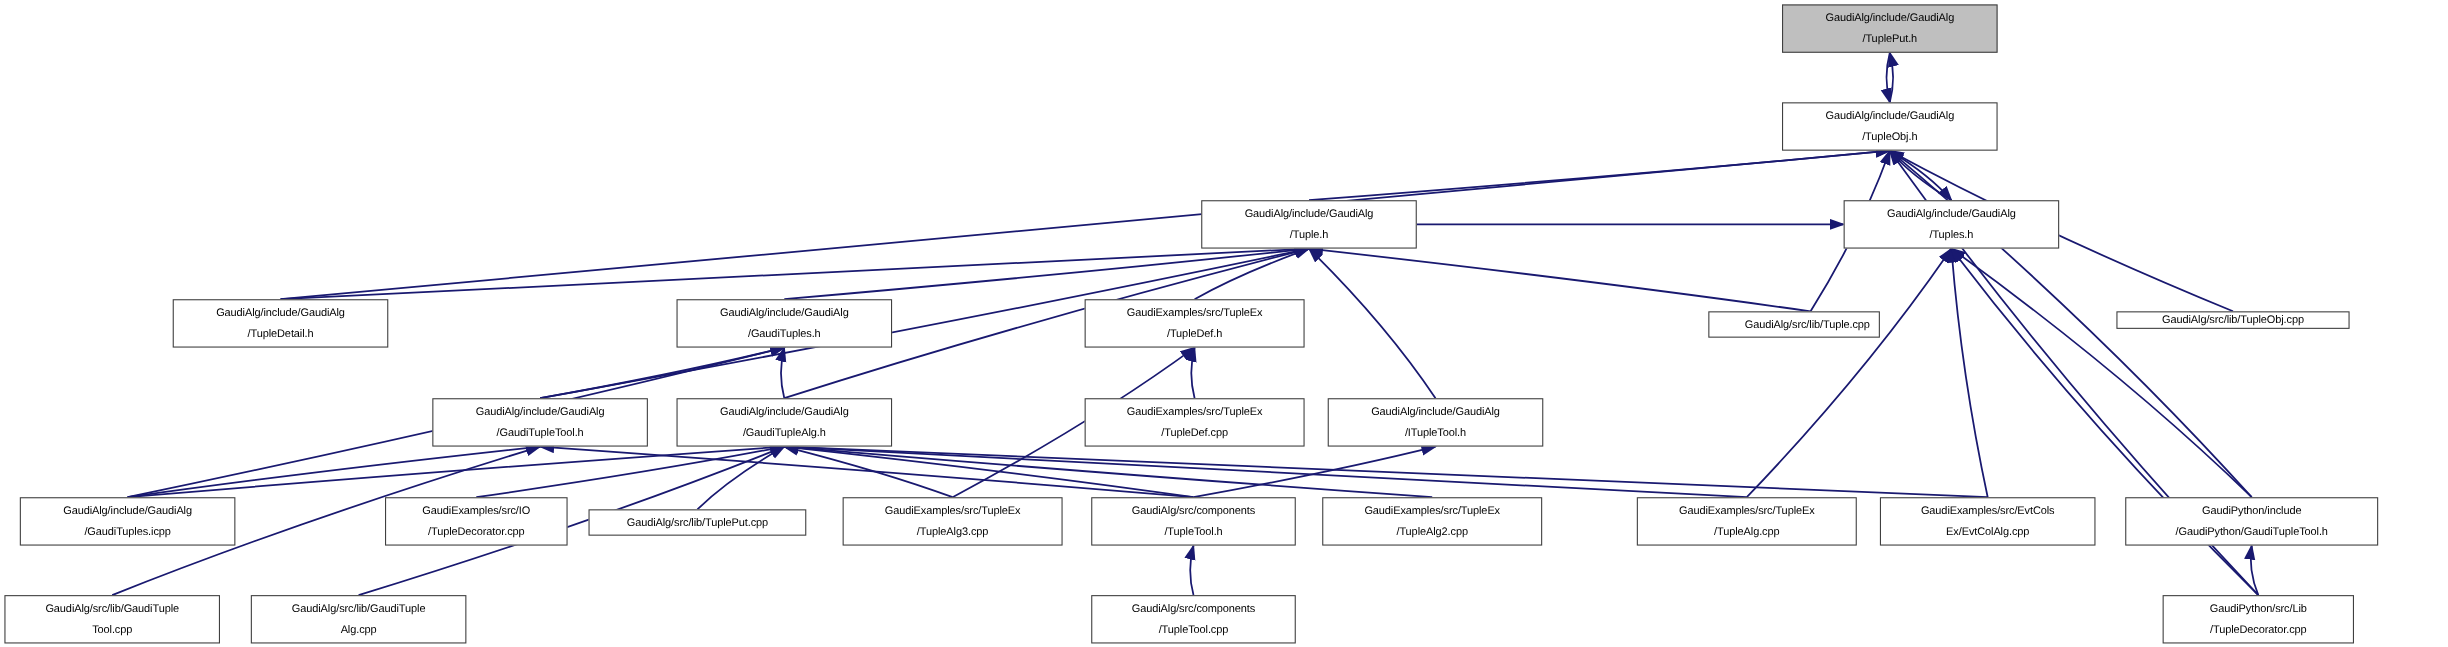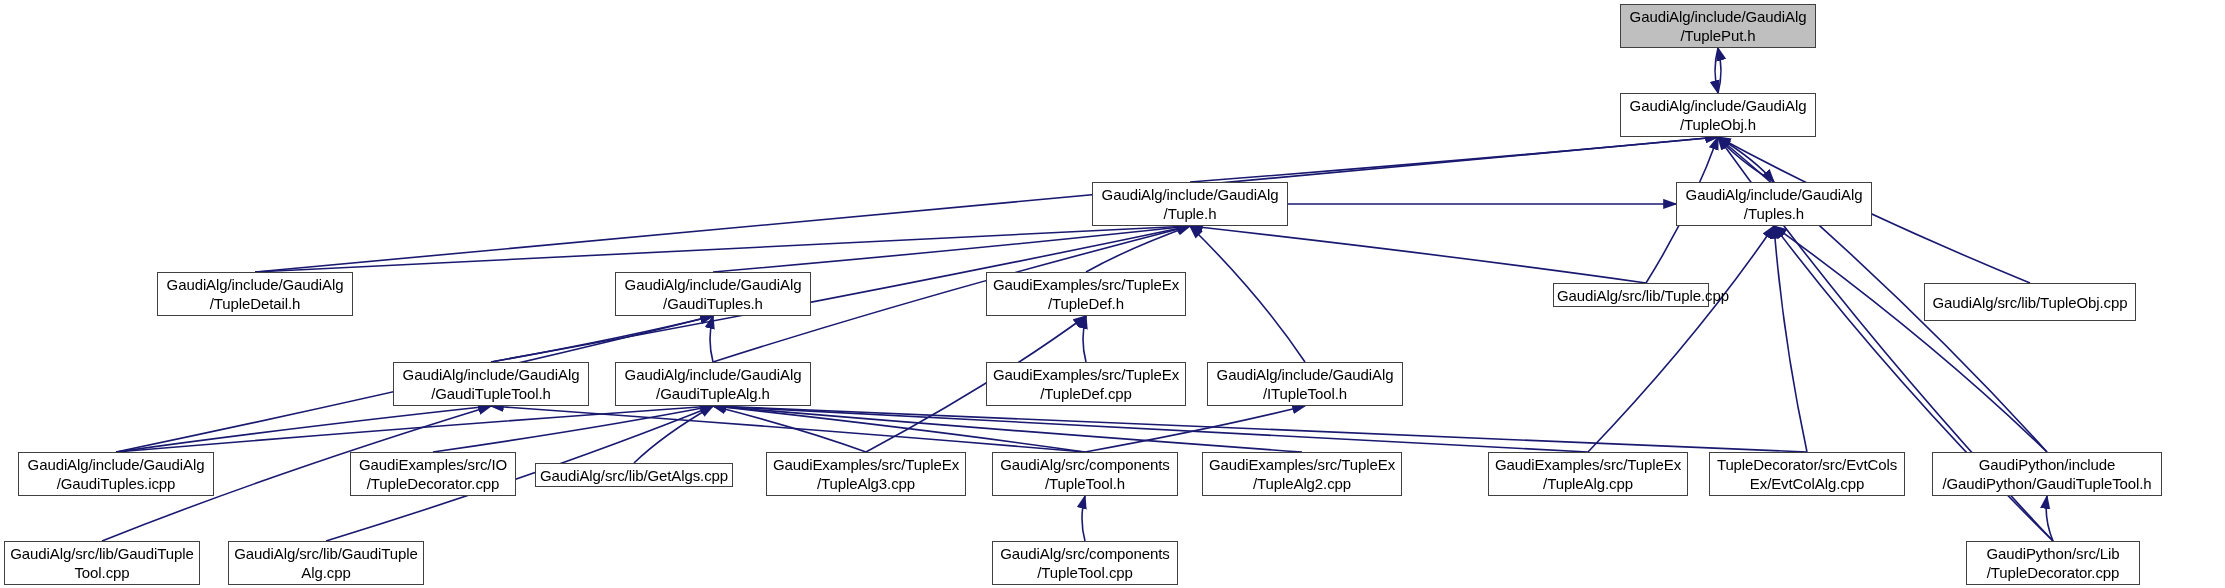--- a/index.html
+++ b/index.html
@@ -27,21 +27,21 @@
   .node {
     position: absolute;
     box-sizing: border-box;
     display: flex;
     align-items: center;
     justify-content: center;
     text-align: center;
     border: 1px solid #404040;
     background: #ffffff;
     color: #000000;
-    font-size: 15px;
+    font-size: 10px;
     line-height: 19px;
     letter-spacing: -0.1px;
     white-space: pre-line;
     z-index: 5;
   }
   .node.highlight {
     background: #bfbfbf;
     border-color: #404040;
   }
   .node span {
@@ -113,43 +113,43 @@
 /Tuple.h</span></div>
       <div class="node" style="left: 1676px; top: 182px; width: 196px; height: 44px;"><span>GaudiAlg/include/GaudiAlg
 /Tuples.h</span></div>
       <div class="node" style="left: 157px; top: 272px; width: 196px; height: 44px;"><span>GaudiAlg/include/GaudiAlg
 /TupleDetail.h</span></div>
       <div class="node" style="left: 615px; top: 272px; width: 196px; height: 44px;"><span>GaudiAlg/include/GaudiAlg
 /GaudiTuples.h</span></div>
       <div class="node" style="left: 986px; top: 272px; width: 200px; height: 44px;"><span>GaudiExamples/src/TupleEx
 /TupleDef.h</span></div>
       <div class="node" style="left: 1553px; top: 283px; width: 156px; height: 24px; padding-left: 24px;"><span>GaudiAlg/src/lib/Tuple.cpp</span></div>
-      <div class="node" style="left: 1924px; top: 283px; width: 212px; height: 38px;"><span>GaudiAlg/src/lib/TupleObj.cpp</span></div>
+      <div class="node" style="left: 1924px; top: 283px; width: 212px; height: 16px;"><span>GaudiAlg/src/lib/TupleObj.cpp</span></div>
       <div class="node" style="left: 393px; top: 362px; width: 196px; height: 44px;"><span>GaudiAlg/include/GaudiAlg
 /GaudiTupleTool.h</span></div>
       <div class="node" style="left: 615px; top: 362px; width: 196px; height: 44px;"><span>GaudiAlg/include/GaudiAlg
 /GaudiTupleAlg.h</span></div>
       <div class="node" style="left: 986px; top: 362px; width: 200px; height: 44px;"><span>GaudiExamples/src/TupleEx
 /TupleDef.cpp</span></div>
       <div class="node" style="left: 1207px; top: 362px; width: 196px; height: 44px;"><span>GaudiAlg/include/GaudiAlg
 /ITupleTool.h</span></div>
       <div class="node" style="left: 18px; top: 452px; width: 196px; height: 44px;"><span>GaudiAlg/include/GaudiAlg
 /GaudiTuples.icpp</span></div>
       <div class="node" style="left: 350px; top: 452px; width: 166px; height: 44px;"><span>GaudiExamples/src/IO
 /TupleDecorator.cpp</span></div>
-      <div class="node" style="left: 535px; top: 463px; width: 198px; height: 24px;"><span>GaudiAlg/src/lib/GetAlgs.cpp</span></div>
+      <div class="node" style="left: 535px; top: 463px; width: 198px; height: 24px;"><span>GaudiAlg/src/lib/TuplePut.cpp</span></div>
       <div class="node" style="left: 766px; top: 452px; width: 200px; height: 44px;"><span>GaudiExamples/src/TupleEx
 /TupleAlg3.cpp</span></div>
       <div class="node" style="left: 992px; top: 452px; width: 186px; height: 44px;"><span>GaudiAlg/src/components
 /TupleTool.h</span></div>
       <div class="node" style="left: 1202px; top: 452px; width: 200px; height: 44px;"><span>GaudiExamples/src/TupleEx
 /TupleAlg2.cpp</span></div>
       <div class="node" style="left: 1488px; top: 452px; width: 200px; height: 44px;"><span>GaudiExamples/src/TupleEx
 /TupleAlg.cpp</span></div>
-      <div class="node" style="left: 1709px; top: 452px; width: 196px; height: 44px;"><span>TupleDecorator/src/EvtCols
+      <div class="node" style="left: 1709px; top: 452px; width: 196px; height: 44px;"><span>GaudiExamples/src/EvtCols
 Ex/EvtColAlg.cpp</span></div>
       <div class="node" style="left: 1932px; top: 452px; width: 230px; height: 44px;"><span>GaudiPython/include
 /GaudiPython/GaudiTupleTool.h</span></div>
       <div class="node" style="left: 4px; top: 541px; width: 196px; height: 44px;"><span>GaudiAlg/src/lib/GaudiTuple
 Tool.cpp</span></div>
       <div class="node" style="left: 228px; top: 541px; width: 196px; height: 44px;"><span>GaudiAlg/src/lib/GaudiTuple
 Alg.cpp</span></div>
       <div class="node" style="left: 992px; top: 541px; width: 186px; height: 44px;"><span>GaudiAlg/src/components
 /TupleTool.cpp</span></div>
       <div class="node" style="left: 1966px; top: 541px; width: 174px; height: 44px;"><span>GaudiPython/src/Lib

